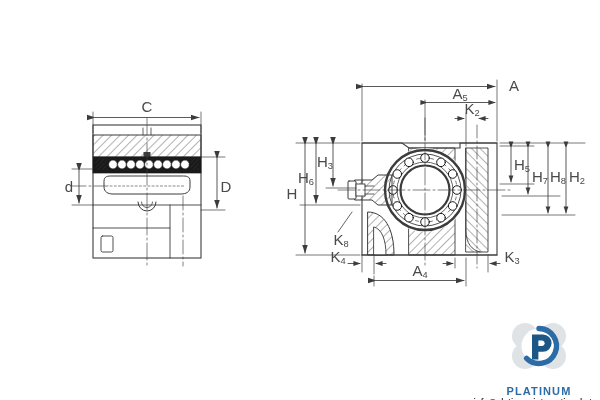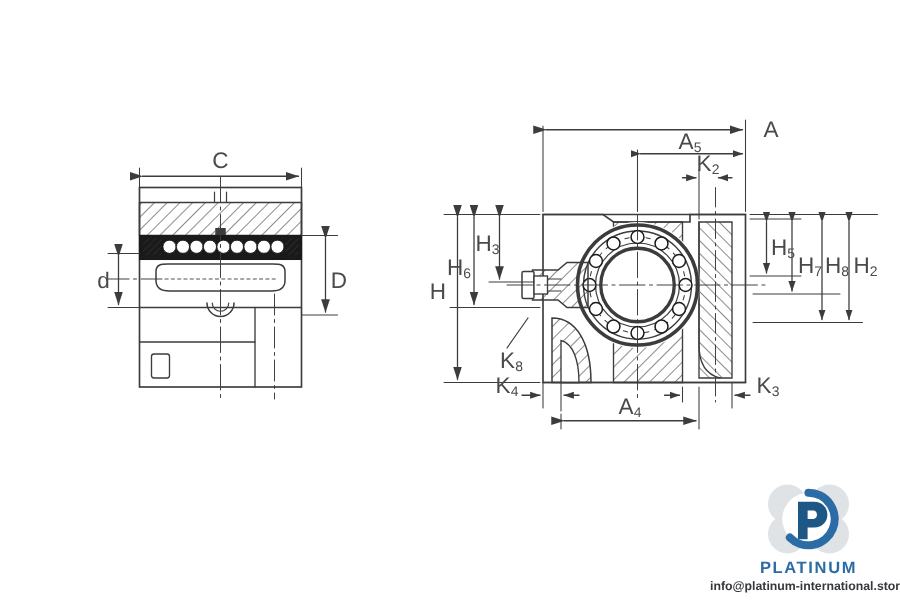--- a/index.html
+++ b/index.html
@@ -5,21 +5,21 @@
   html,body{margin:0;padding:0;background:#ffffff;}
   body{width:600px;height:400px;overflow:hidden;
        font-family:"Liberation Sans",sans-serif;}
   #stage{position:relative;width:600px;height:400px;background:#fff;}
   svg{display:block;}
   .dimtext{font-family:"Liberation Sans",sans-serif;fill:#4a4a4a;}
   .sub{font-size:0.62em;baseline-shift:-22%;}
   .wm-wrap{position:absolute;left:478px;top:320px;width:122px;height:80px;
            display:flex;flex-direction:column;align-items:center;justify-content:flex-start;}
   .wm-logo{width:78px;height:52px;position:relative;}
-  .wm-word{margin-top:1px;font-size:11px;letter-spacing:1.1px;color:#2c6ca6;font-weight:bold;}
+  .wm-word{margin-top:13px;font-size:11px;letter-spacing:1.1px;color:#2c6ca6;font-weight:bold;}
   .wm-mail{margin-top:1px;font-size:8.2px;color:#35383c;font-weight:bold;white-space:nowrap;}
 </style>
 </head>
 <body>
 
 <div id="stage">
 
   <svg width="600" height="400" viewBox="0 0 600 400">
     <defs>
       <pattern id="hatchR" width="6" height="6" patternTransform="rotate(45)" patternUnits="userSpaceOnUse">

